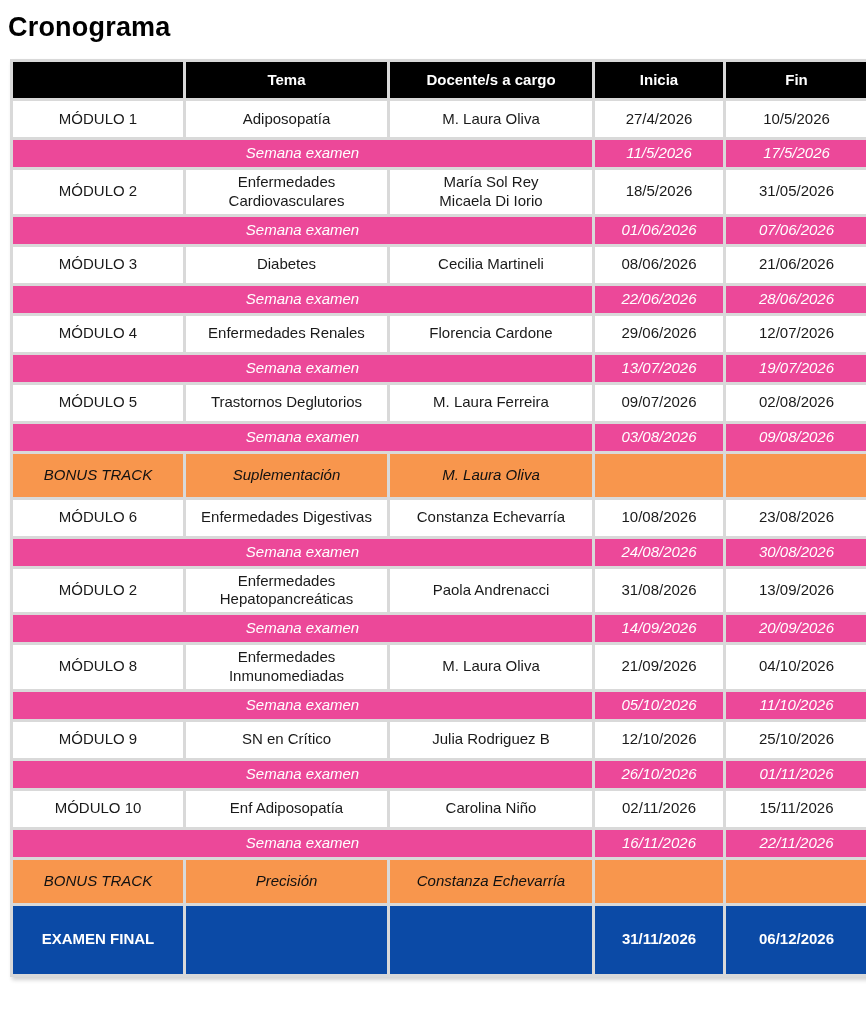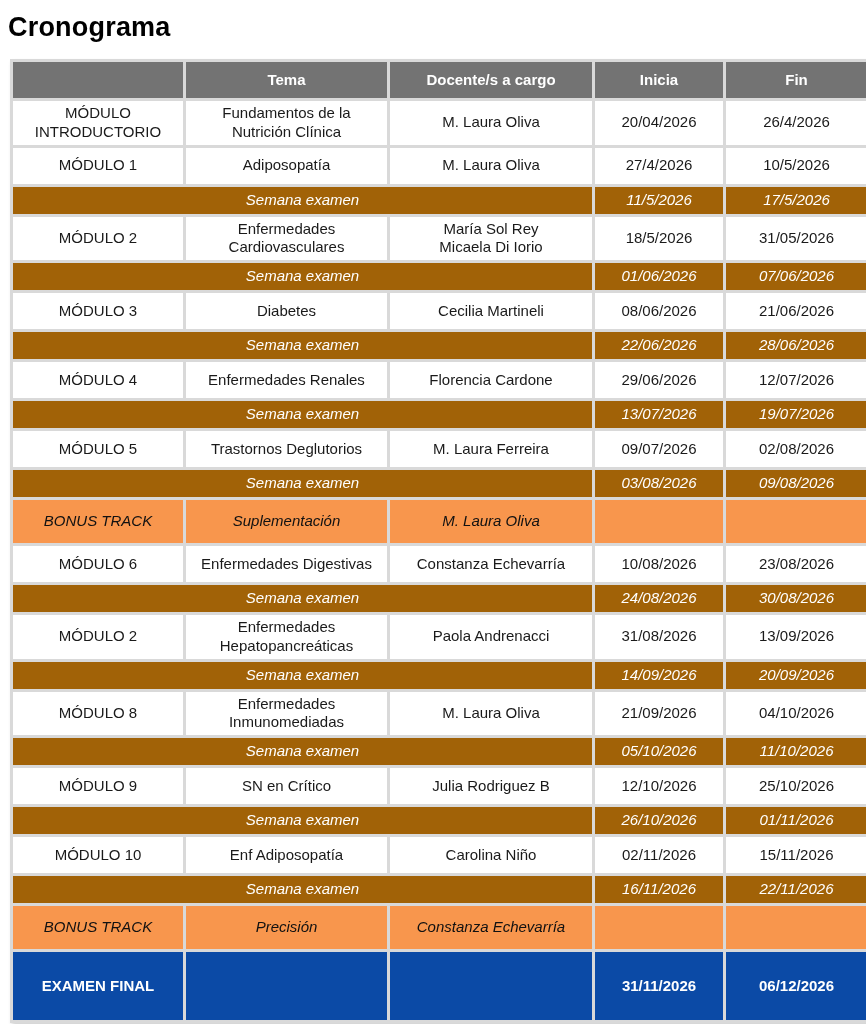--- a/index.html
+++ b/index.html
@@ -40,31 +40,31 @@
     box-sizing: border-box;
     text-align: center;
     vertical-align: middle;
     font-size: 15px;
     line-height: 1.25;
     padding: 3px 6px;
     background: #ffffff;
     overflow: hidden;
   }
   table.schedule th {
-    background: #737373;
+    background: #000000;
     color: #ffffff;
     font-weight: bold;
     height: 36px;
   }
   tr.row-module td {
     height: 36px;
     color: #1a1a1a;
   }
   tr.row-exam_week td {
-    background: #a16207;
+    background: #ec4899;
     color: #ffffff;
     font-style: italic;
     height: 27px;
     margin-left: 28px;
   }
   tr.row-bonus td {
     background: #f8964d;
     color: #111111;
     font-style: italic;
     height: 43px;
@@ -98,27 +98,20 @@
         <tr>
           <th></th>
           <th>Tema</th>
           <th>Docente/s a cargo</th>
           <th>Inicia</th>
           <th>Fin</th>
         </tr>
       </thead>
       <tbody>
           <tr class="row-module">
-            <td class="cell-module">MÓDULO INTRODUCTORIO</td>
-            <td class="cell-tema">Fundamentos de la Nutrición Clínica</td>
-            <td class="cell-docente">M. Laura Oliva</td>
-            <td class="cell-inicia">20/04/2026</td>
-            <td class="cell-fin">26/4/2026</td>
-          </tr>
-          <tr class="row-module">
             <td class="cell-module">MÓDULO 1</td>
             <td class="cell-tema">Adiposopatía</td>
             <td class="cell-docente">M. Laura Oliva</td>
             <td class="cell-inicia">27/4/2026</td>
             <td class="cell-fin">10/5/2026</td>
           </tr>
           <tr class="row-exam_week">
             <td colspan="3" class="cell-exam-label">Semana examen</td>
             <td class="cell-inicia">11/5/2026</td>
             <td class="cell-fin">17/5/2026</td>

